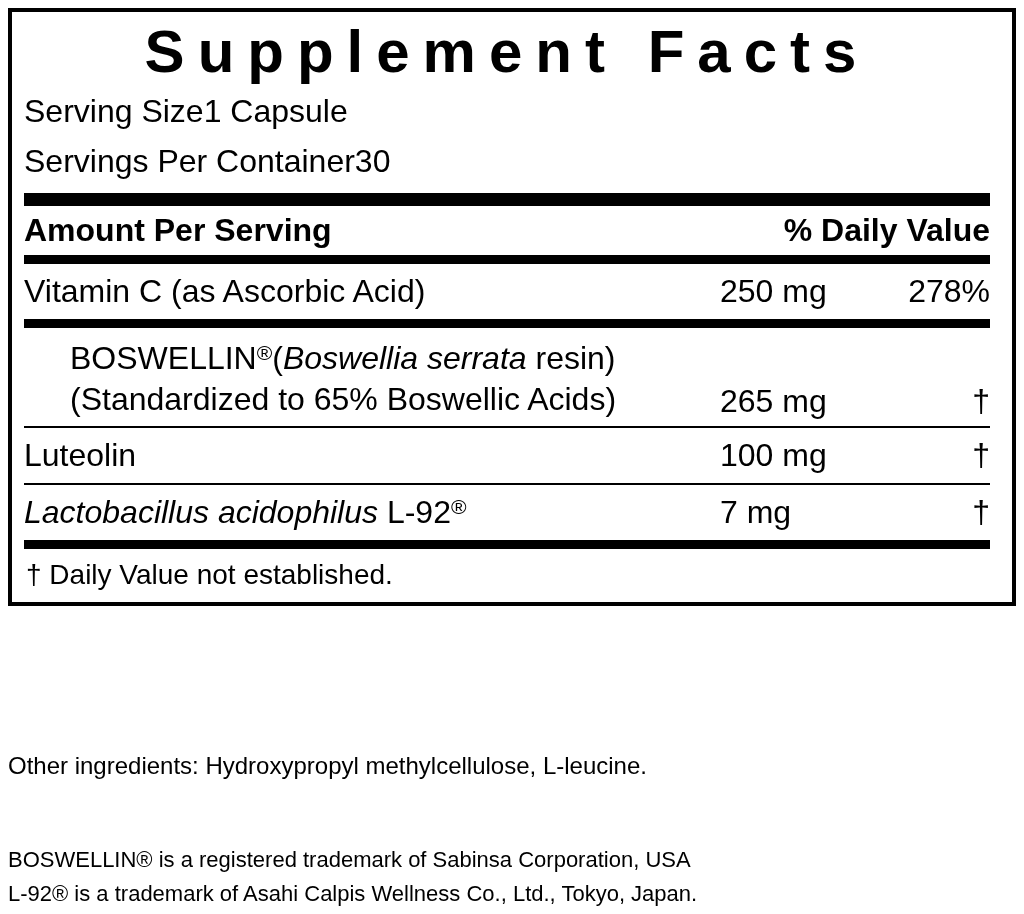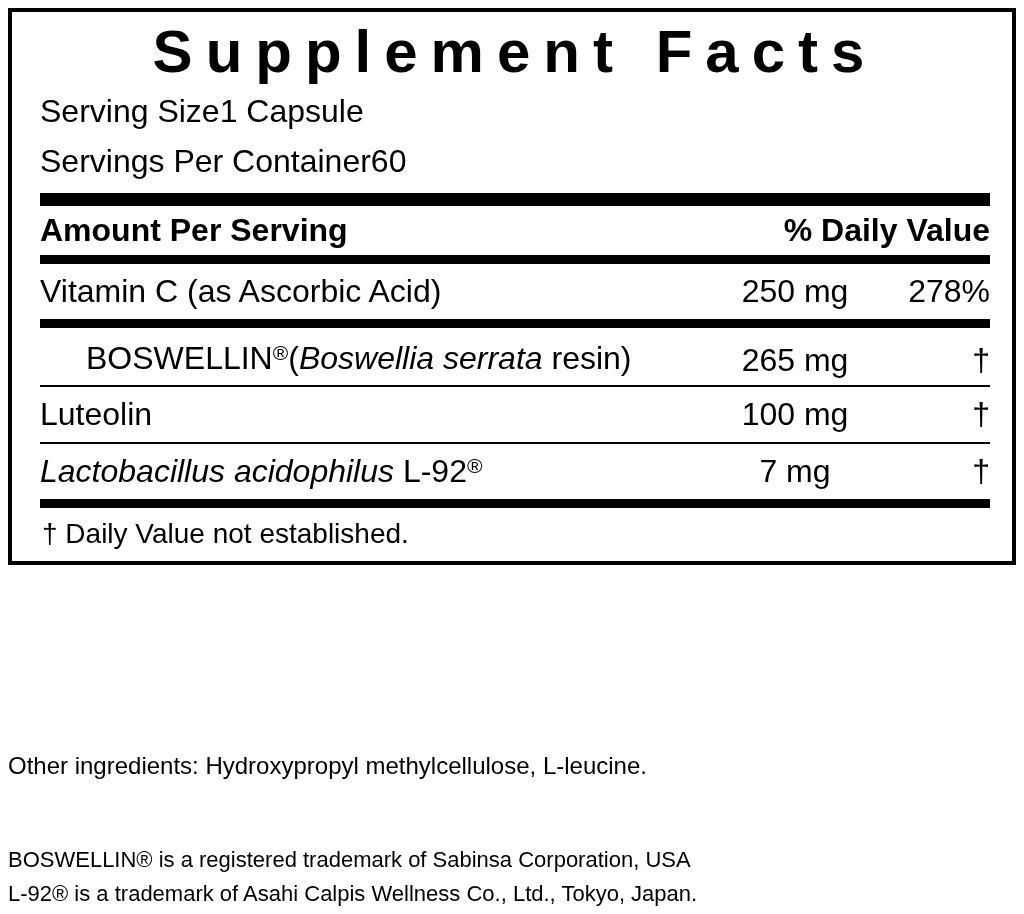--- a/index.html
+++ b/index.html
@@ -22,21 +22,21 @@
   }
 
   
   .facts-box {
     position: absolute;
     left: 8px;
     top: 8px;
     width: 1008px;
     box-sizing: border-box;
     border: 4px solid #000000;
-    padding: 6px 22px 10px 28px;
+    padding: 6px 22px 10px 12px;
   }
 
   .title {
     font-size: 60px;
     font-weight: bold;
     letter-spacing: 13px;
     text-align: center;
     line-height: 1.05;
     margin: 2px 0 4px 0;
     white-space: nowrap;
@@ -84,21 +84,21 @@
     font-size: 32px;
     padding: 7px 0 7px 0;
   }
   .row .name {
     flex: 1 1 auto;
     text-align: left;
     line-height: 1.28;
   }
   .row .amt {
     flex: 0 0 150px;
-    text-align: center;
+    text-align: left;
     padding-right: 8px;
     white-space: nowrap;
   }
   .row .dv {
     flex: 0 0 112px;
     text-align: right;
     white-space: nowrap;
   }
   .row.two-line .amt,
   .row.two-line .dv {
@@ -150,21 +150,21 @@
 
     <div class="title">Supplement Facts</div>
 
     <div class="serving-line">
       <span>Serving Size</span>
       <span>1 Capsule</span>
     </div>
 
     <div class="serving-line">
       <span>Servings Per Container</span>
-      <span>60</span>
+      <span>30</span>
     </div>
 
     <div class="rule-thick"></div>
 
     <div class="amount-head">
       <span>Amount Per Serving</span>
       <span>% Daily Value</span>
     </div>
 
     <div class="rule-med"></div>
@@ -173,20 +173,21 @@
       <span class="name">Vitamin C (as Ascorbic Acid)</span>
       <span class="amt">250 mg</span>
       <span class="dv">278%</span>
     </div>
 
     <div class="rule-med"></div>
 
     <div class="row two-line">
       <span class="name">
         <span>BOSWELLIN</span><span class="sup">®</span><span>(</span><span class="ital">Boswellia serrata</span><span> resin)</span><br>
+        <span>(Standardized to 65% Boswellic Acids)</span>
       </span>
       <span class="amt">265 mg</span>
       <span class="dv">†</span>
     </div>
 
     <div class="rule-thin"></div>
 
     <div class="row">
       <span class="name">Luteolin</span>
       <span class="amt">100 mg</span>

